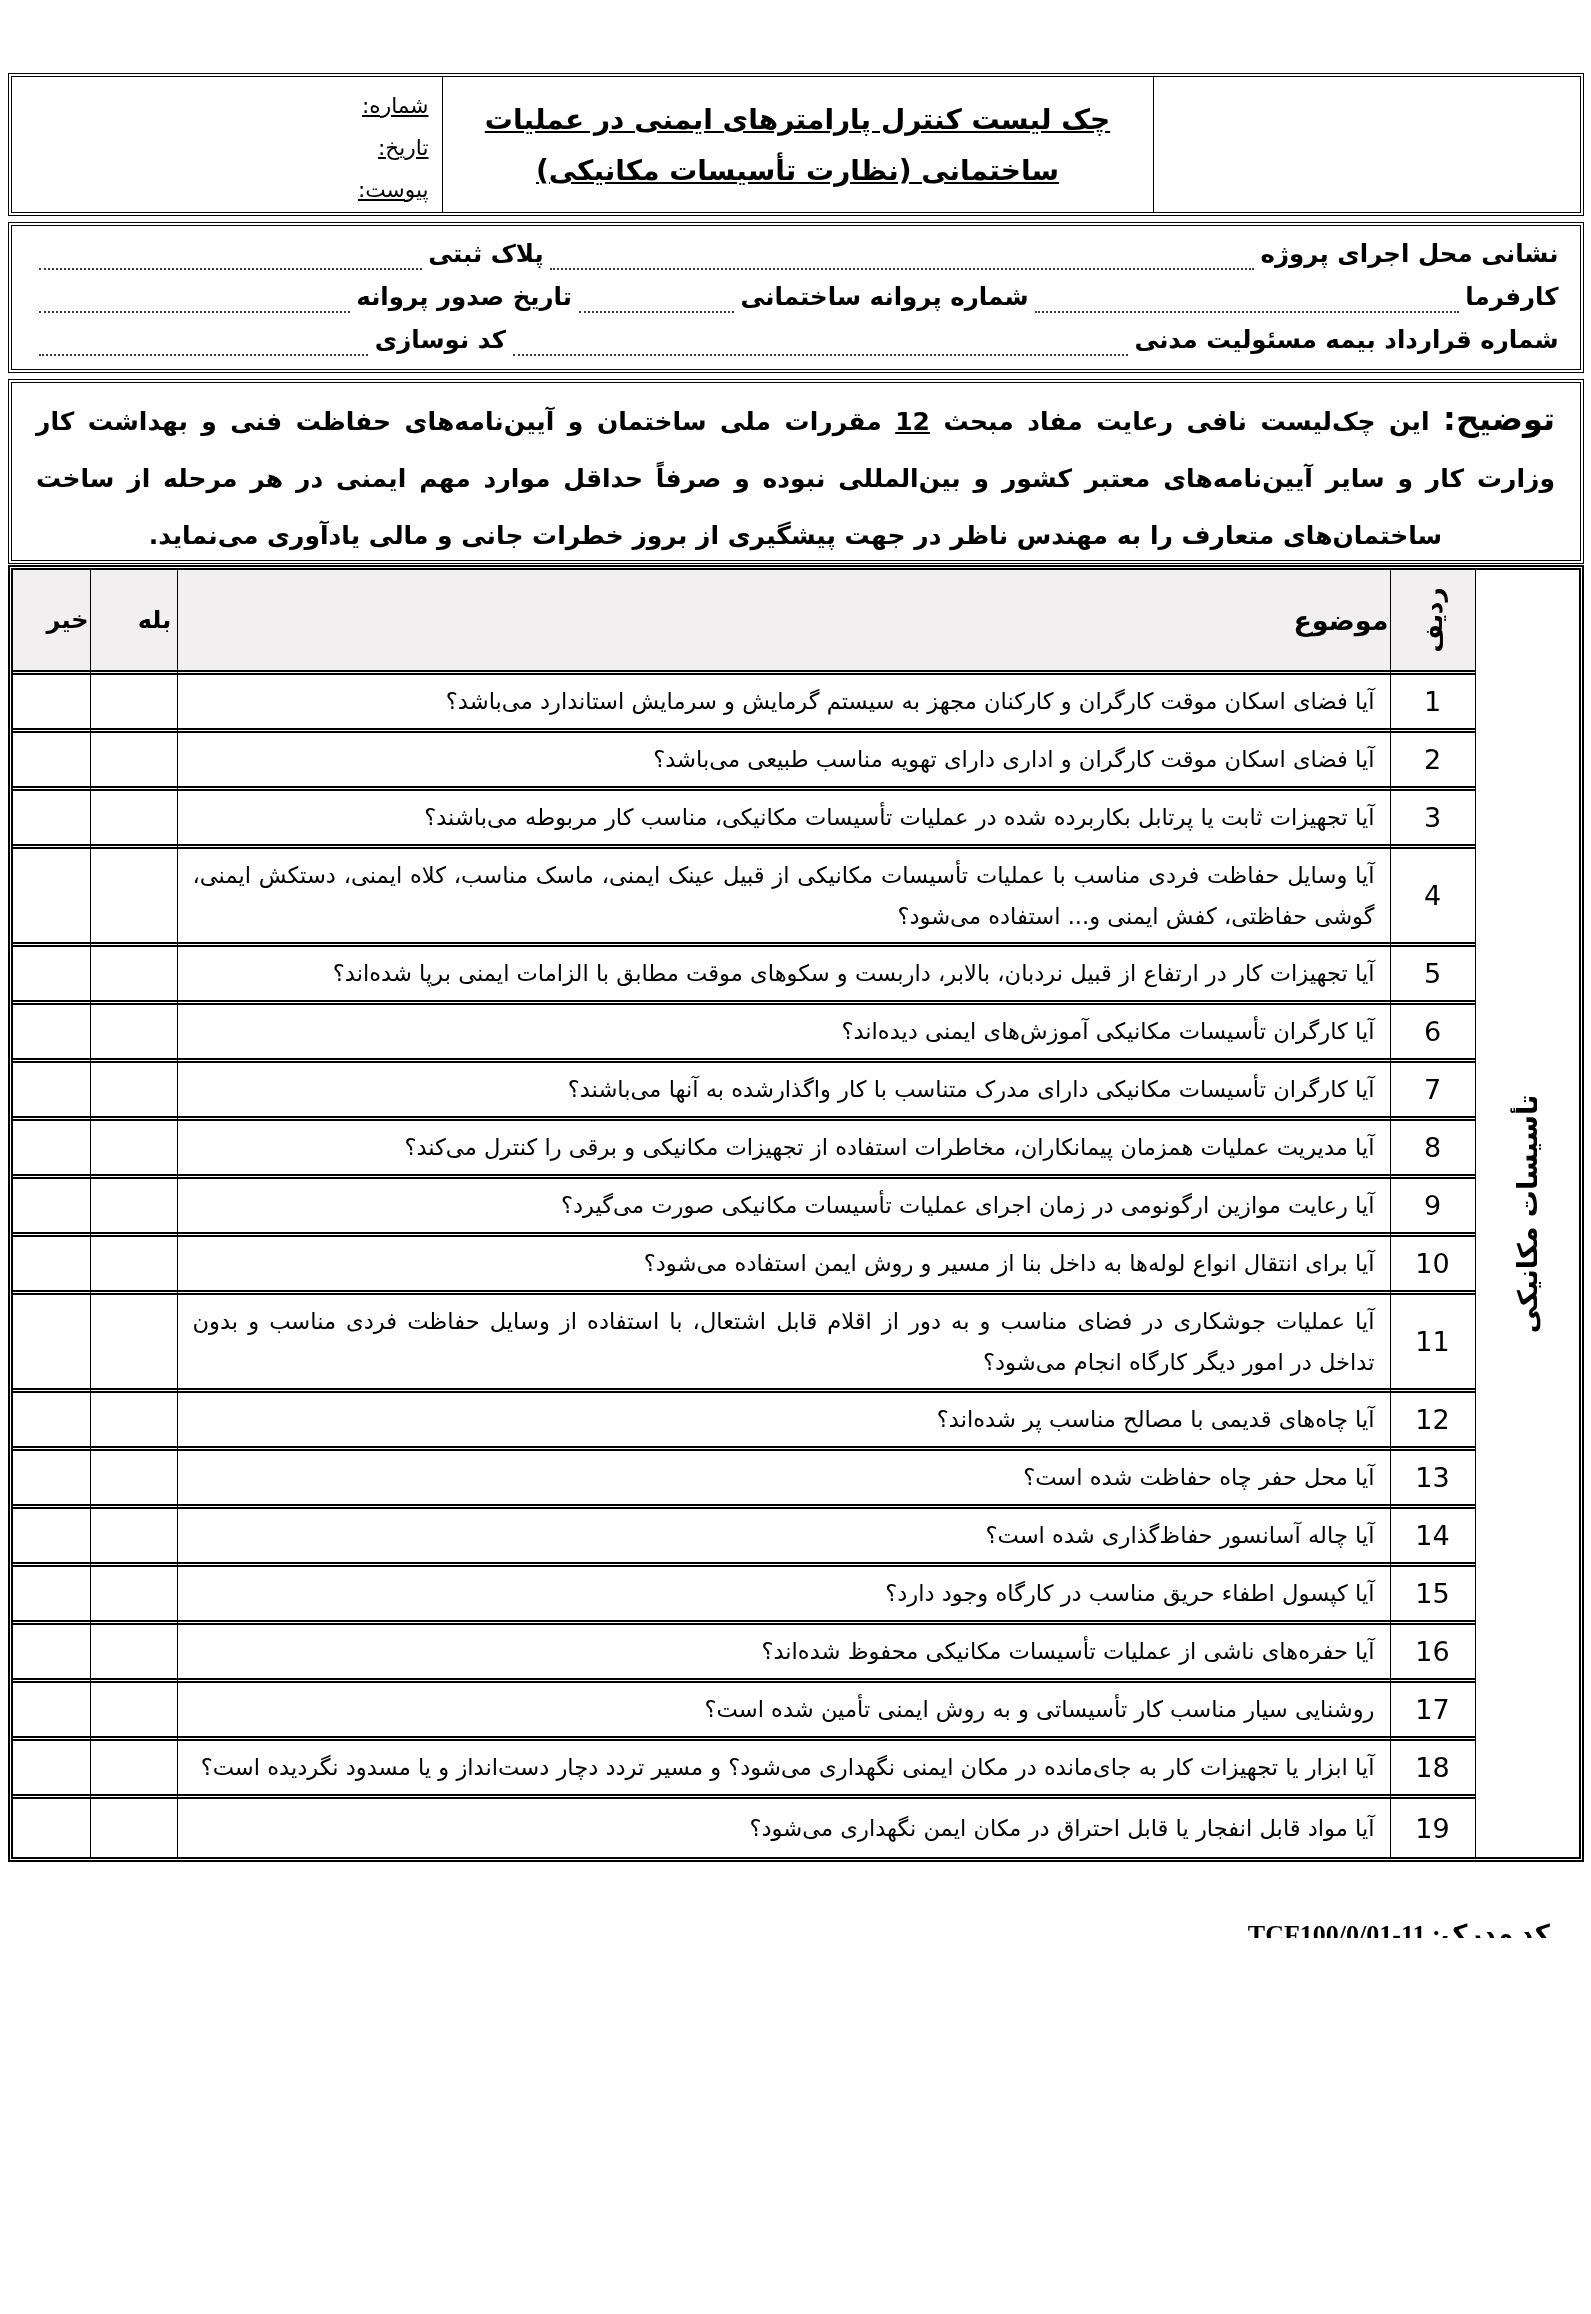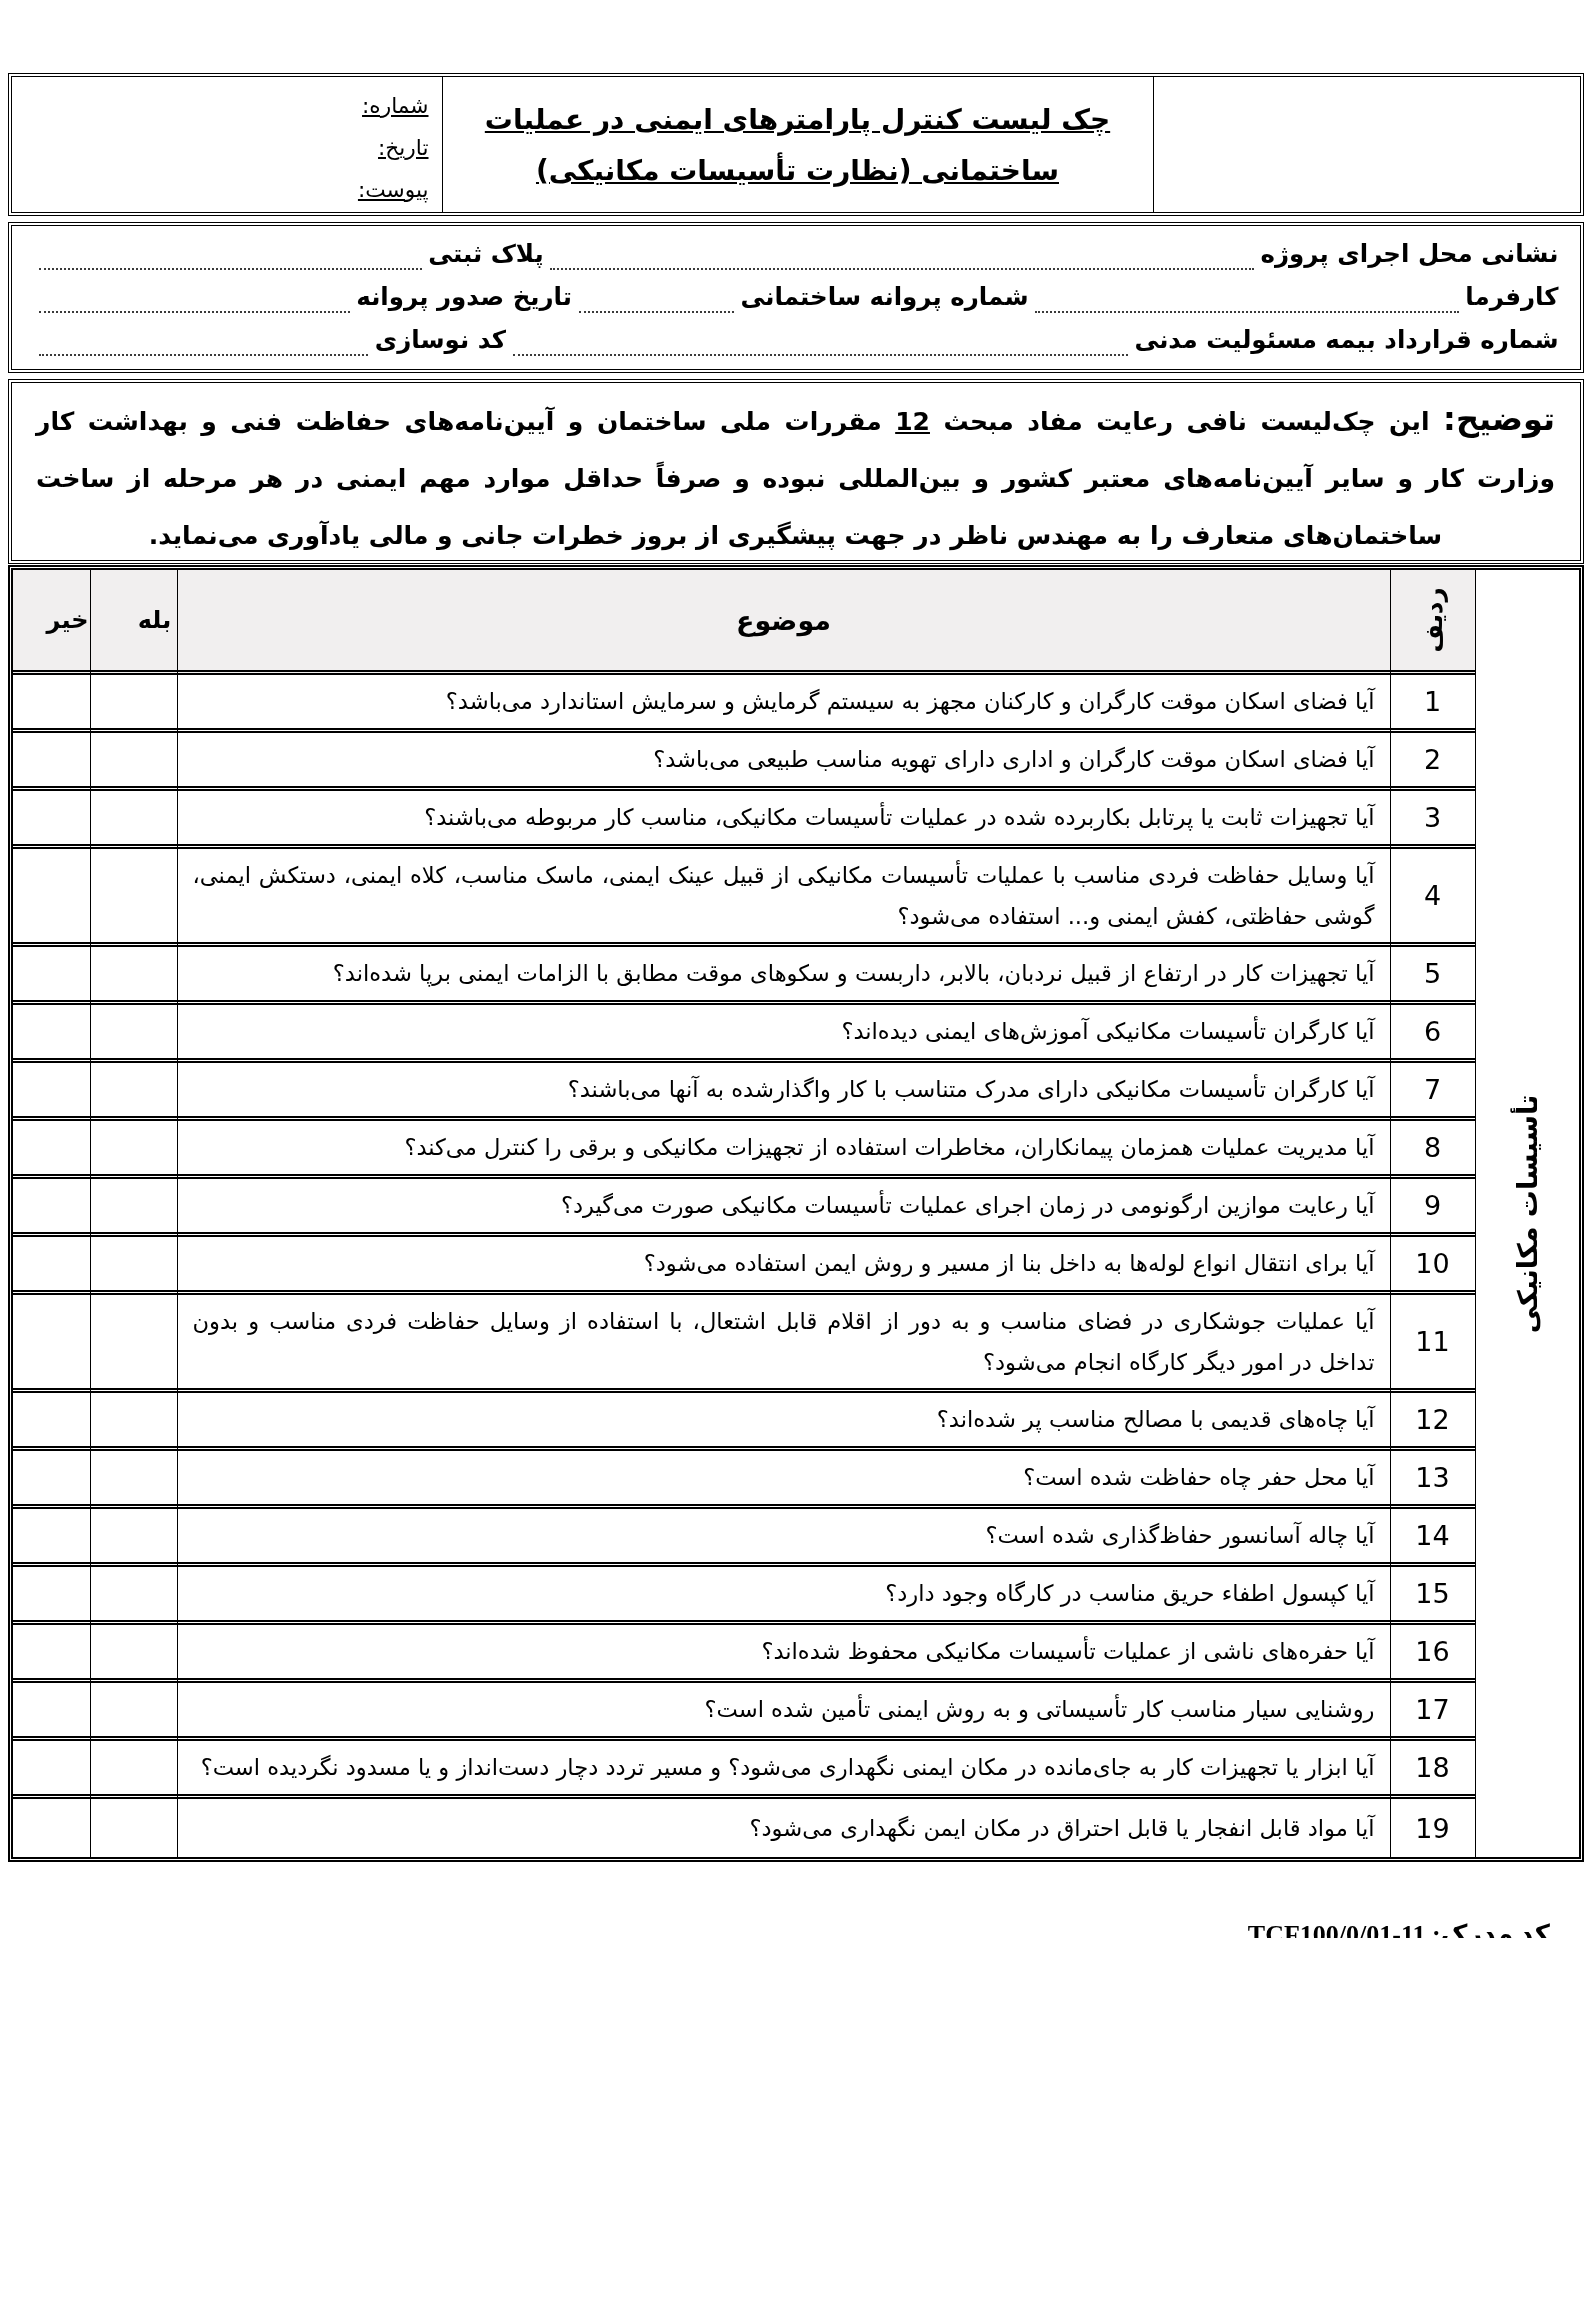--- a/index.html
+++ b/index.html
@@ -36,21 +36,21 @@
   
   #check-table{position:absolute;top:565px;left:7.5px;right:7.5px;
                border-collapse:separate;border-spacing:0;border:5.6px double #000;
                width:1576px;table-layout:fixed;background:#fff;}
   #check-table th,#check-table td{border-left:1.9px solid #000;border-bottom:5.6px double #000;
                box-sizing:border-box;vertical-align:middle;}
   #check-table tr>*:last-child{border-left:none;}
   #check-table tr.last-row td{border-bottom:none;}
   #check-table td.side{border-bottom:none;position:relative;background:#fff;}
   #check-table th{background:#f1efef;font-weight:bold;height:105px;}
-  th.subject-h{font-size:27px;}
+  th.subject-h{font-size:27px;text-align:right;}
   th.yn-h{font-size:24px;padding-left:43px;}
   .rot{position:absolute;top:50%;left:50%;transform:translate(-50%,-50%) rotate(-90deg);
        white-space:nowrap;font-weight:bold;}
   th.radif-h{position:relative;}
   th.radif-h .rot{font-size:24.5px;}
   td.side .rot{font-size:27px;}
   td.num{text-align:center;font-size:27px;height:58px;}
   td.q{padding:5.6px 15px;font-size:22.6px;line-height:41px;text-align:justify;}
   td.chk{background:#fff;}
 

